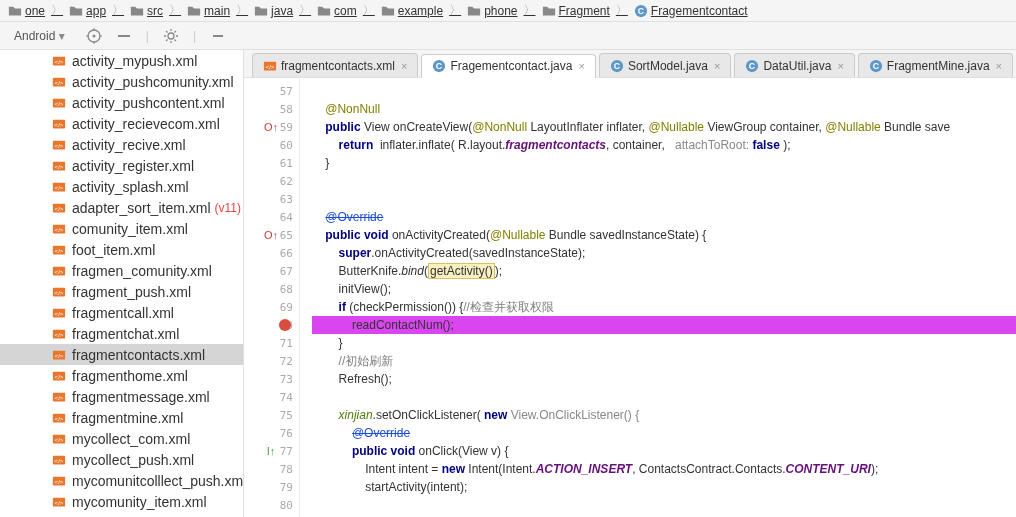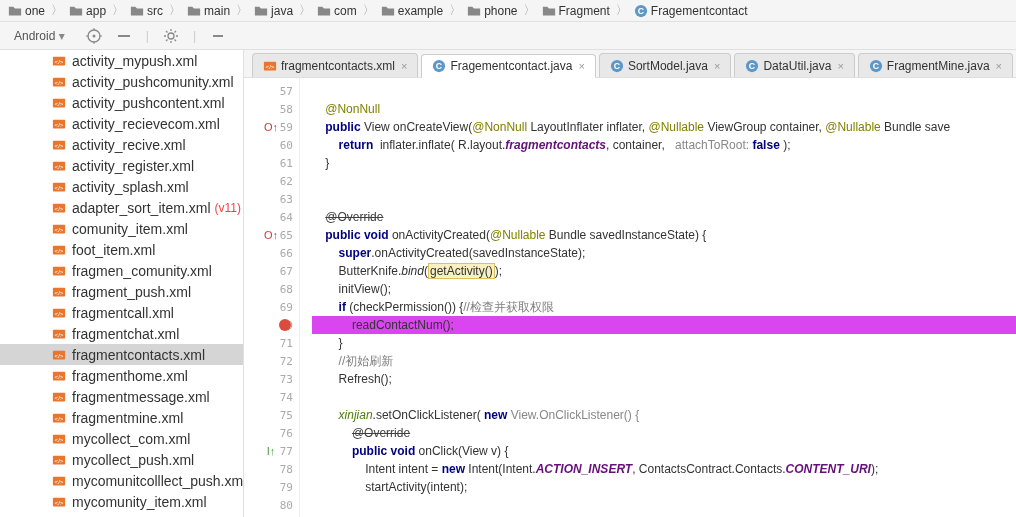--- a/index.html
+++ b/index.html
@@ -1,18 +1,18 @@
 <!DOCTYPE html>
 <html><head>
 <meta charset="utf-8">
 <style>
 * { margin:0; padding:0; box-sizing:border-box; font-family:"Segoe UI",Arial,sans-serif; }
 body { width:1016px; height:517px; background:#fff; overflow:hidden; font-size:12px; color:#333; }
 
-.breadcrumb { height:22px; background:#f5f5f5; border-bottom:1px solid #e0e0e0; display:flex; align-items:center; padding:0 4px; }
+.breadcrumb { height:22px; background:#f5f5f5; border-bottom:1px solid #e0e0e0; display:flex; align-items:center; padding:0 4px;text-decoration:underline; }
 .crumb { display:flex; align-items:center; padding:0 4px; cursor:pointer; }
 .crumb svg { margin-right:3px; }
 .crumb-sep { color:#999; padding:0 2px; }
 
 .toolbar { height:28px; background:#f5f5f5; border-bottom:1px solid #e0e0e0; display:flex; align-items:center; padding:0 6px; position:relative; }
 .tool-label { color:#555; padding:0 8px; }
 .tool-arrow { color:#888; }
 .tool-right { position:absolute; right:790px; display:flex; gap:14px; align-items:center; }
 .tool-icon { width:16px; height:16px; cursor:pointer; color:#888; }
 
@@ -36,21 +36,21 @@
 .gutter { width:56px; background:#fff; border-right:1px solid #eee; padding-top:4px; }
 .gutter-line { height:18px; display:flex; align-items:center; justify-content:flex-end; padding-right:6px; color:#aaa; font-family:Consolas,monospace; font-size:11px; position:relative; }
 .gutter-mark { position:absolute; right:22px; width:12px; height:18px; display:flex; align-items:center; justify-content:center; }
 .breakpoint { position:absolute; left:35px; width:12px; height:12px; background:#db4c3f; border-radius:50%; }
 
 .code { flex:1; padding:4px 0 0 12px; font-family:Consolas,"Courier New",monospace; font-size:12px; line-height:18px; }
 .code-line { height:18px; white-space:pre; }
 .code-line.hl { background:#d946ef; }
 .kw { color:#000080; font-weight:bold; }
 .ann { color:#808000; }
-.ann-del { color:#404040; text-decoration:line-through; }
+.ann-del { color:#1d4ed8; text-decoration:line-through; }
 .str-it { color:#4d7c0f; font-style:italic; }
 .it-bold { color:#660e7a; font-style:italic; font-weight:bold; }
 .gray { color:#888; }
 .cmt { color:#808080; }
 .hl-box { background:#f8f0c0; border:1px solid #ddc060; padding:0 1px; }
 .param-box { color:#888;margin-left:7px; }
 .folder-svg { fill:#888; }
 </style>
 </head>
 <body>

